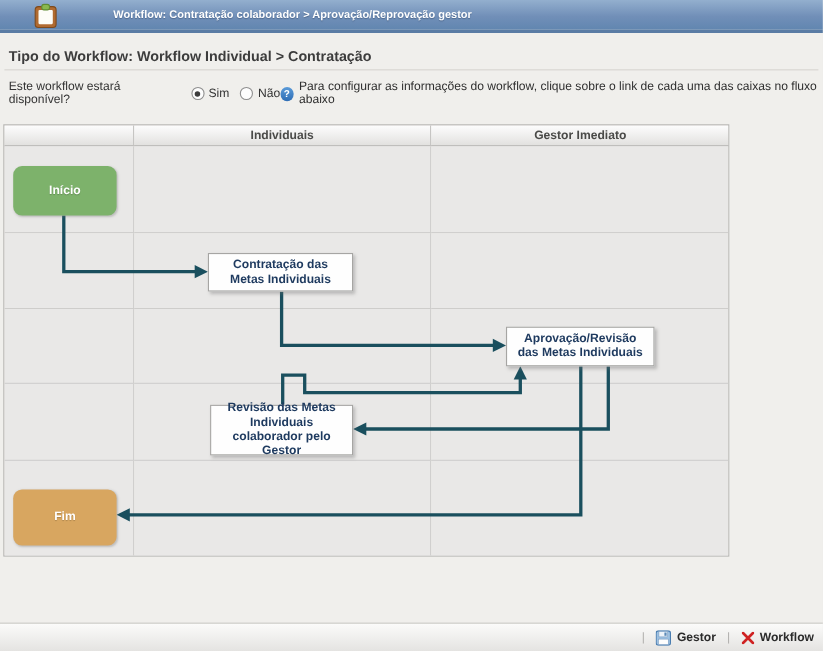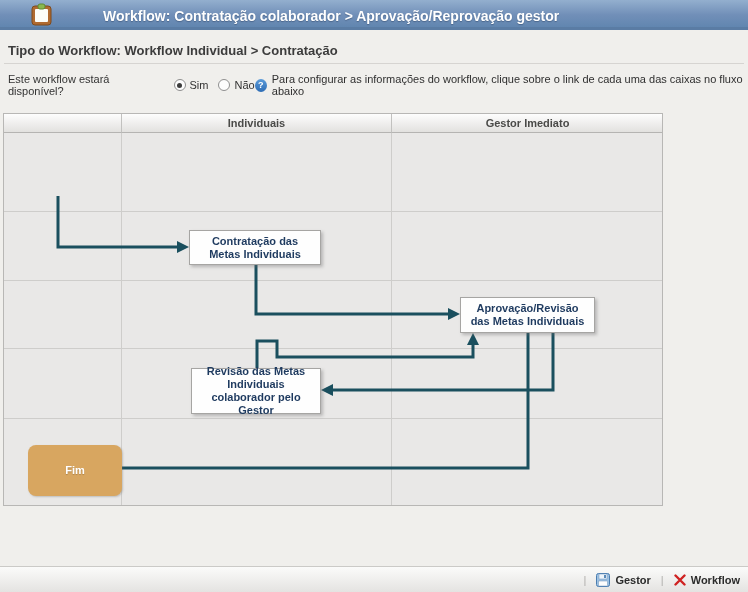--- a/index.html
+++ b/index.html
@@ -10,21 +10,21 @@
     background:#f0efec; font-size:11px; color:#333;
   }
   
   .titlebar {
     position:absolute; left:0; top:0; width:748px; height:30px;
     background:linear-gradient(#93afce, #718fb8 55%, #6186b0);
     border-bottom:3px solid #5a7ca4;
   }
   .titlebar-text {
     position:absolute; left:103px; top:8px;
-    color:#fff; font-weight:bold; font-size:14px;
+    color:#fff; font-weight:bold; font-size:10px;
     text-shadow:0 1px 1px rgba(40,60,90,.45);
   }
   .clipboard { position:absolute; left:30px; top:3px; width:23px; height:23px; }
   
   .page-title {
     position:absolute; left:8px; top:43px;
     font-size:13px; font-weight:bold; color:#3c3c3c;
   }
   .title-divider {
     position:absolute; left:4px; top:63px; width:740px; height:1px;
@@ -85,21 +85,21 @@
   }
   .node.terminal {
     color:#fff; border-radius:8px;
     box-shadow:1px 1px 2px rgba(110,110,110,.35);
     text-shadow:0 1px 1px rgba(0,0,0,.2);
   }
   #node-inicio      { left:8px;   top:37px;  width:94px;  height:45px; }
   #node-contratacao { left:185px; top:116px; width:132px; height:35px; }
   #node-aprovacao   { left:456px; top:183px; width:135px; height:36px; }
   #node-revisao     { left:187px; top:254px; width:130px; height:46px; }
-  #node-fim         { left:8px;   top:331px; width:94px;  height:51px;margin-left:16px; }
+  #node-fim         { left:8px;   top:331px; width:94px;  height:51px; }
   
   .footer {
     position:absolute; left:0; bottom:0; width:748px; height:26px;
     background:linear-gradient(#fbfbfa,#e4e3e1);
     border-top:1px solid #cbcac7;
     display:flex; align-items:center; justify-content:flex-end;
     padding-right:8px;
   }
   .footer .sep { color:#b0afad; margin:0 10px; }
   .footer .action { display:flex; align-items:center; cursor:pointer; }
@@ -167,20 +167,21 @@
     <polyline class="arrow" points="549,219 549,276 328,276" fill="none" stroke-width="3" stroke="#1a4f5e"></polyline>
     <polygon class="arrowhead" points="317,276 329,270 329,282" fill="#1a4f5e"></polygon>
 
     <polyline class="arrow" points="524,219 524,354 113,354" fill="none" stroke-width="3" stroke="#1a4f5e"></polyline>
     <polygon class="arrowhead" points="102,354 114,348 114,360" fill="#1a4f5e"></polygon>
 
     <polyline class="arrow" points="253,254 253,227 273,227 273,243 469,243 469,230" fill="none" stroke-width="3" stroke="#1a4f5e"></polyline>
     <polygon class="arrowhead" points="469,219 463,231 475,231" fill="#1a4f5e"></polygon>
   </svg>
 
+  <div class="node terminal" id="node-inicio" style="background-color: rgb(125, 178, 107);">Início</div>
   <div class="node task" id="node-contratacao">Contratação das Metas Individuais</div>
   <div class="node task" id="node-aprovacao">Aprovação/Revisão das Metas Individuais</div>
   <div class="node task" id="node-revisao">Revisão das Metas Individuais colaborador pelo Gestor</div>
   <div class="node terminal" id="node-fim" style="background-color: rgb(216, 166, 96);">Fim</div>
 </div>
 
 <div class="footer">
   <span class="sep">|</span>
   <span class="action">
     <svg width="14" height="14" viewBox="0 0 14 14">

